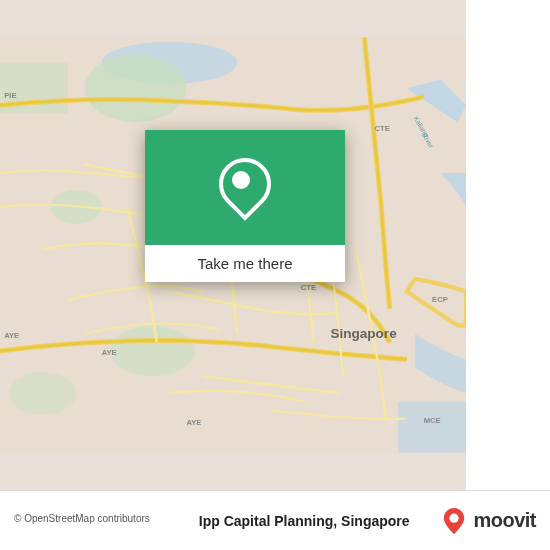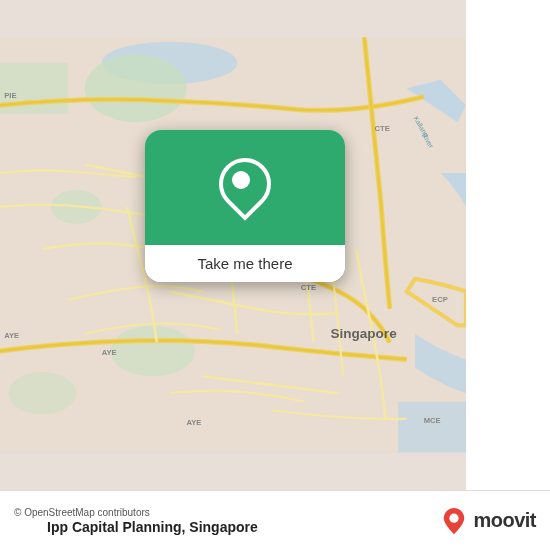--- a/index.html
+++ b/index.html
@@ -27,21 +27,21 @@
       position: absolute;
       top: 0; left: 0;
     }
 
     #popup-card {
       position: absolute;
       top: 130px;
       left: 145px;
       width: 200px;
       background: #fff;
-      border-radius: 16px;
+      border-radius: 0;
       box-shadow: 0 4px 16px rgba(0,0,0,0.35);
       overflow: hidden;
       display: flex;
       flex-direction: column;
       align-items: center;
     }
 
     #popup-green {
       background: #2eaa6e;
       width: 100%;
@@ -97,22 +97,22 @@
       background: #fff;
       border-top: 1px solid #ddd;
       display: flex;
       align-items: center;
       justify-content: space-between;
       padding: 0 14px;
     }
 
     #bottom-left {
       display: flex;
-      flex-direction: column;
-      gap: 1px;
+      flex-direction: row;
+      gap: 16px;
     }
 
     #osm-credit {
       font-size: 10px;
       color: #555;
     }
 
     #place-name {
       font-size: 14px;
       font-weight: 600;

